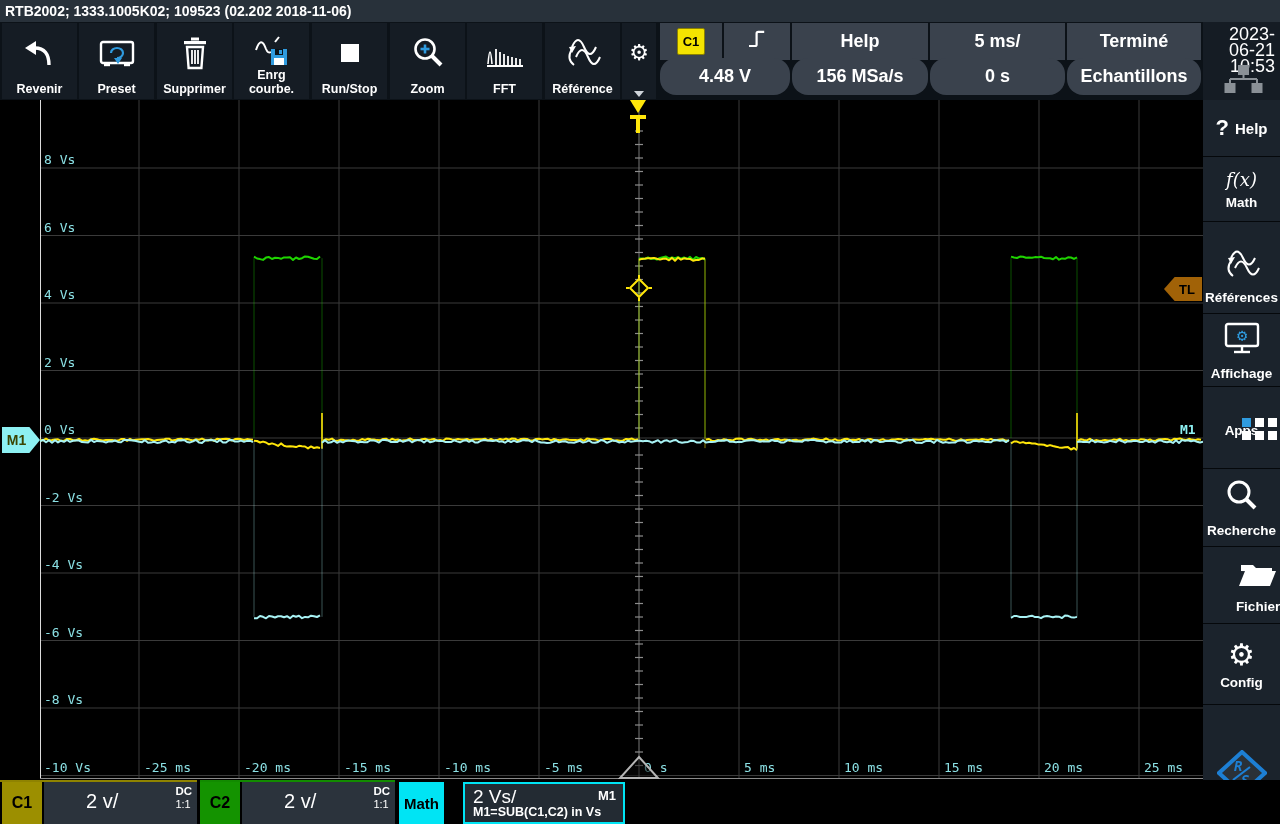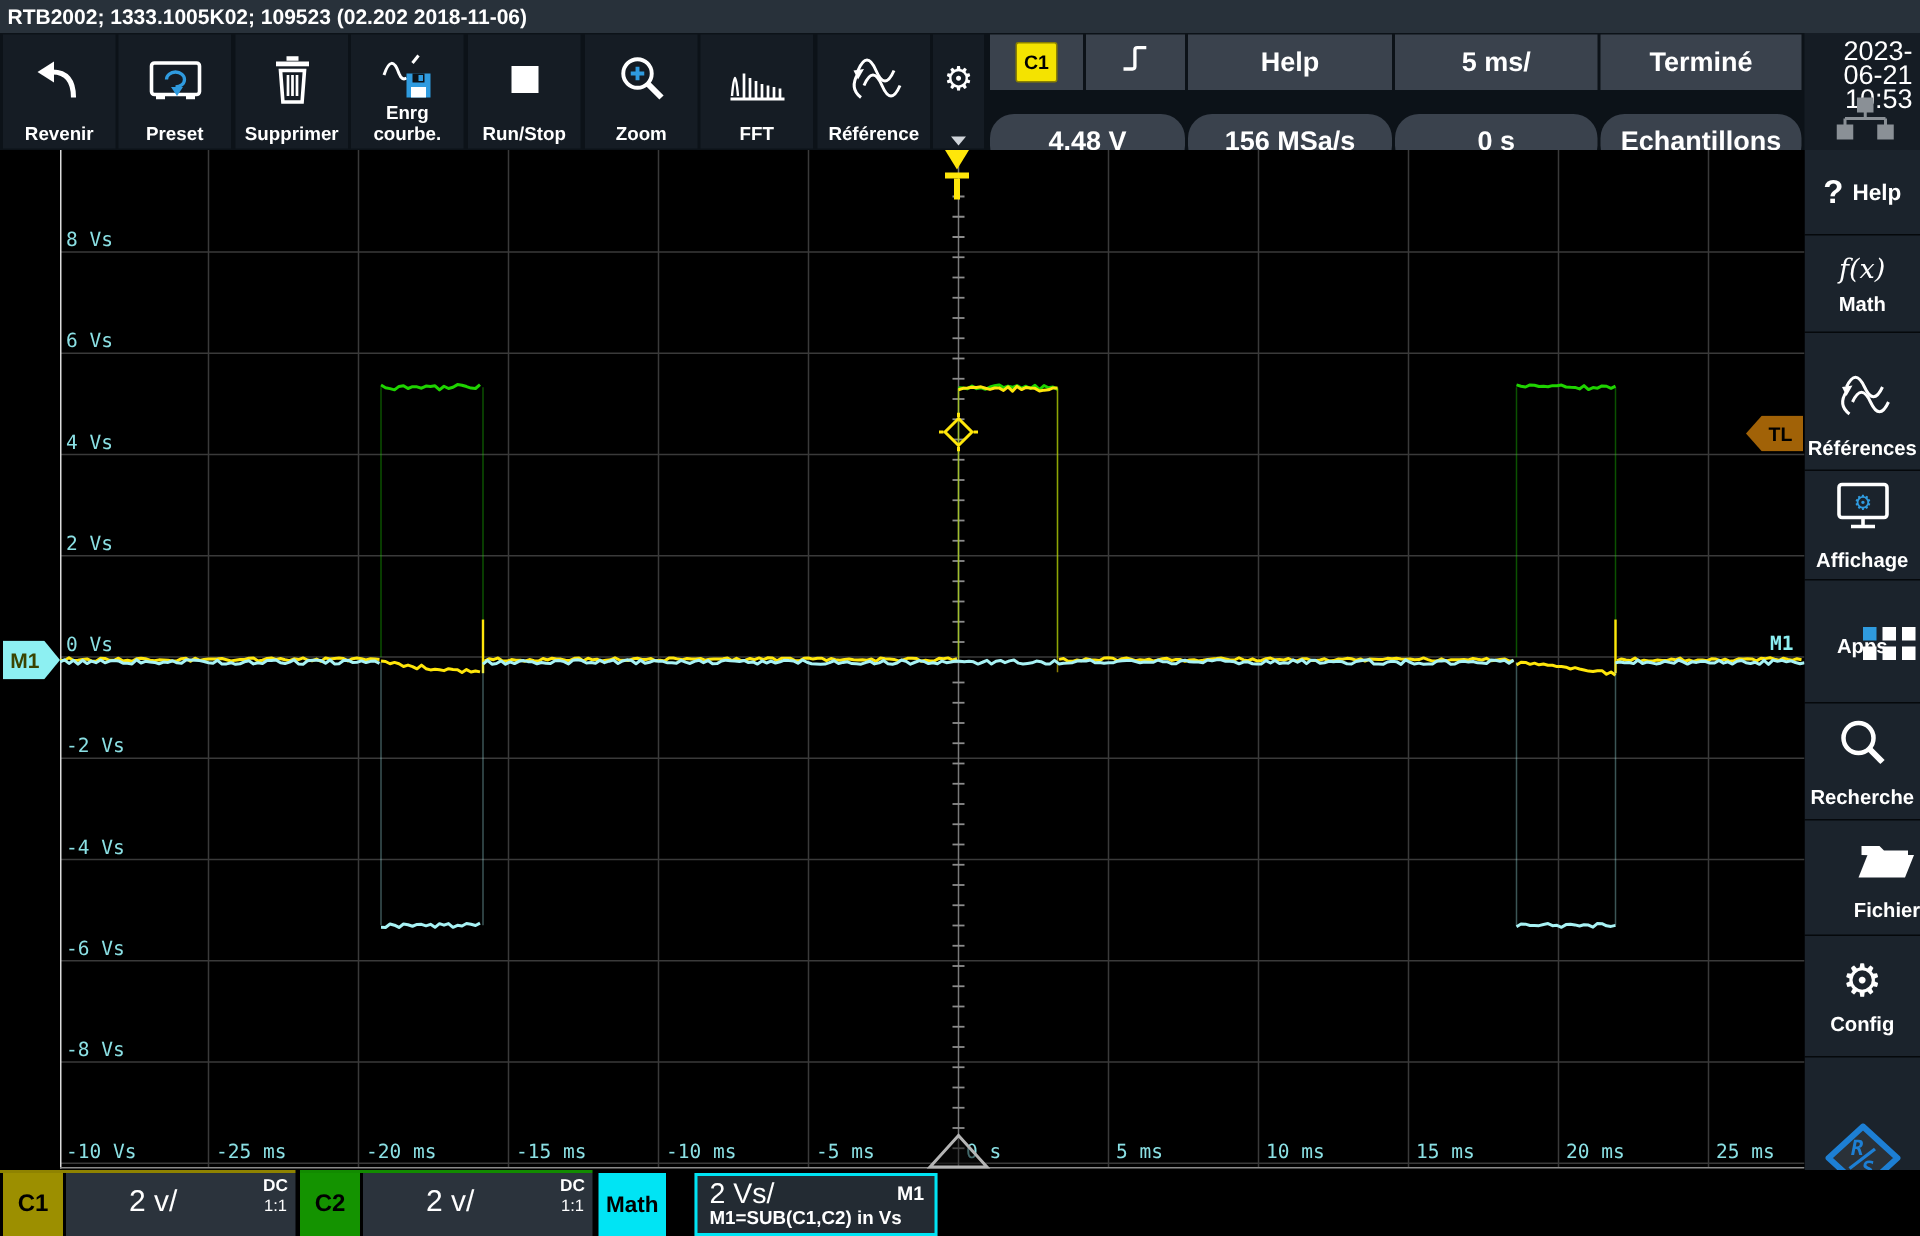--- a/index.html
+++ b/index.html
@@ -15,21 +15,21 @@
   .tbtn .tlabel{position:absolute;left:0;right:0;bottom:3px;text-align:center;font-size:12.5px;font-weight:bold;color:#fff;}
   .tbtn.narrow{width:34px;}
   .gearchar{font-size:26px;color:#fff;line-height:1;}
   .gearchar.small{font-size:22px;}
   .dropcaret{position:absolute;left:50%;transform:translateX(-50%);bottom:2px;width:0;height:0;
              border-left:5px solid transparent;border-right:5px solid transparent;border-top:6px solid #cfd4d9;}
   
   .cell{position:absolute;background:#3a424d;color:#fff;display:flex;align-items:center;justify-content:center;
         font-size:18px;font-weight:bold;cursor:pointer;}
   .cell.r1{top:23px;height:37px;}
-  .cell.r2{top:76px;height:37px;border-radius:16px;}
+  .cell.r2{top:58px;height:37px;border-radius:16px;}
   #c1badge{width:26px;height:25px;background:#f4e300;border:1px solid #8a8000;border-radius:2px;
            color:#000;font-size:13px;font-weight:bold;display:flex;align-items:center;justify-content:center;}
   #clockblock{position:absolute;left:1203px;top:22px;width:77px;height:78px;background:#151c24;color:#fff;}
   #clockdate{position:absolute;top:4px;right:5px;font-size:18px;text-align:right;line-height:16px;}
   #netwrap{position:absolute;right:16px;top:42px;}
   
   #sidebar{position:absolute;left:1203px;top:100px;width:77px;height:724px;background:#1b232c;}
   .sbitem{position:absolute;left:0;width:77px;border-bottom:1px solid #05080b;box-sizing:border-box;
           display:flex;flex-direction:column;align-items:center;justify-content:center;color:#fff;cursor:pointer;}
   .sbitem .sblabel{font-size:13.5px;font-weight:bold;margin-top:5px;white-space:nowrap;}
@@ -60,21 +60,21 @@
          padding-right:9px;box-sizing:border-box;cursor:pointer;}
   #m1right{position:absolute;left:1180px;top:422px;color:#8df0f2;font-size:13px;font-weight:bold;
            font-family:"DejaVu Sans Mono",monospace;}
   
   #bottombar{position:absolute;left:0;top:780px;width:1280px;height:44px;background:#000;}
   .chstrip{position:absolute;top:0;height:2px;}
   .chtab{position:absolute;top:2px;height:42px;display:flex;align-items:center;justify-content:center;
          font-size:16px;font-weight:bold;color:#000;cursor:pointer;}
   .chpanel{position:absolute;top:2px;height:42px;background:#2b333c;color:#fff;cursor:pointer;box-sizing:border-box;}
   .chscale{position:absolute;left:38%;top:8px;transform:translateX(-50%);font-size:20px;}
-  .chright{position:absolute;right:5px;top:3px;text-align:center;font-size:11.5px;font-weight:bold;line-height:13px;}
+  .chright{position:absolute;right:5px;top:3px;text-align:left;font-size:11.5px;font-weight:bold;line-height:13px;}
   .probe{font-weight:normal;font-size:11px;}
   #mathpanel{border:2px solid #00e4f4;background:#232b33;}
   #mathscale{position:absolute;left:8px;top:2px;font-size:19px;color:#fff;}
   #mathref{position:absolute;right:7px;top:4px;font-size:13px;font-weight:bold;color:#fff;}
   #mathdef{position:absolute;left:8px;bottom:3px;font-size:12.5px;font-weight:bold;color:#fff;}
   svg text{font-family:"DejaVu Sans Mono",monospace;}
 </style>
 </head>
 <body>
 

